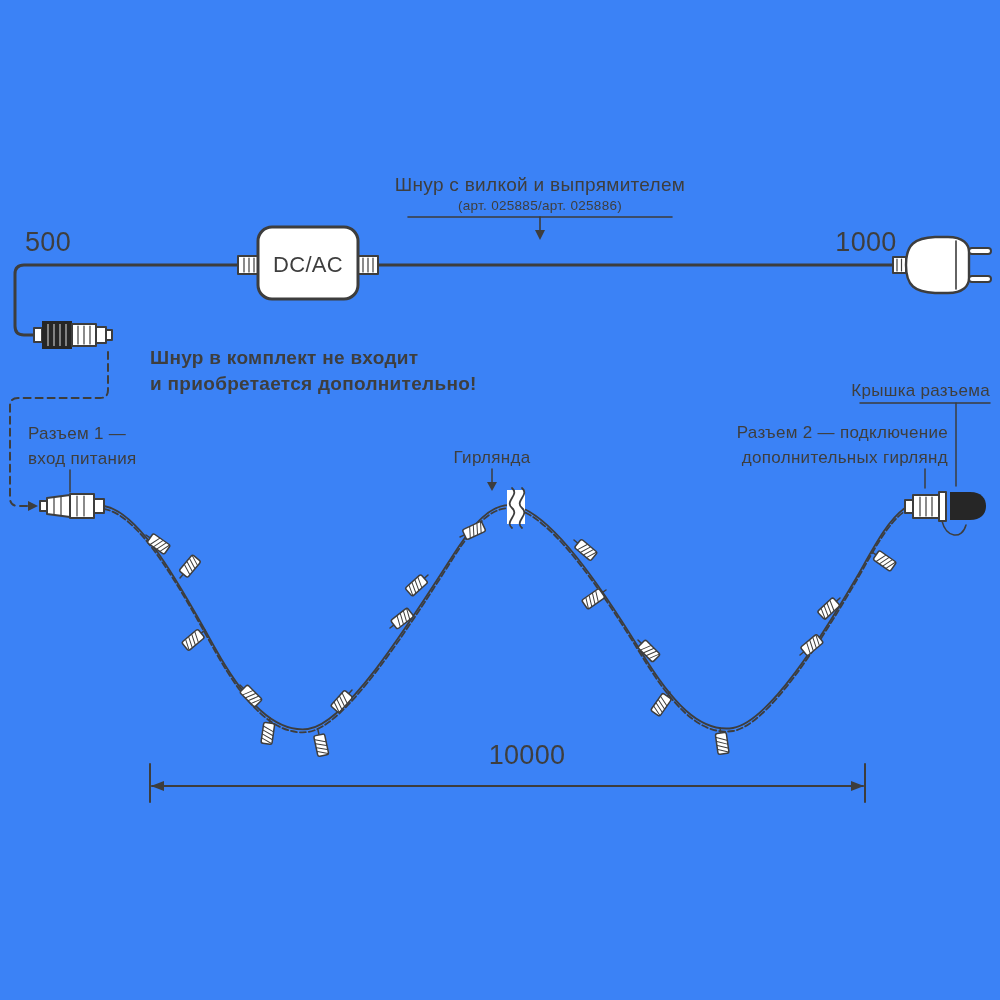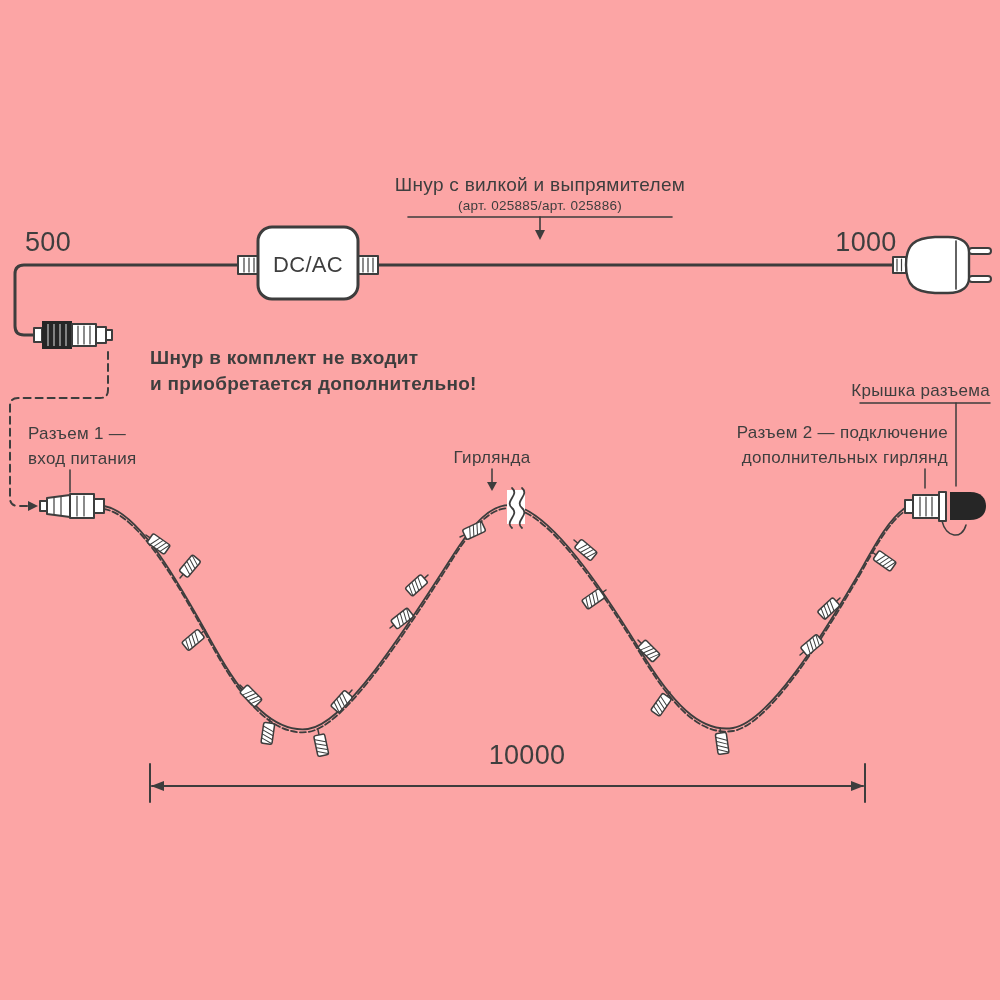--- a/index.html
+++ b/index.html
@@ -1,16 +1,16 @@
 <!DOCTYPE html>
 <html><head>
 <meta charset="utf-8">
 <style>
   html,body{margin:0;padding:0;background:#fff;}
-  #stage{width:1000px;height:1000px;position:relative;background:#fca5a5;overflow:hidden;}
+  #stage{width:1000px;height:1000px;position:relative;background:#3b82f6;overflow:hidden;}
   svg{display:block;}
   svg text{
     font-family:"Liberation Sans", sans-serif;
     fill:#3e3e3e;
     letter-spacing:.3px;
   }
   .ln{stroke:#3d3d3d;fill:none;stroke-linecap:round;stroke-linejoin:round;}
   .fillw{fill:#ffffff;}
   .filld{fill:#262626;}
   .arrow{fill:#3d3d3d;stroke:none;}

